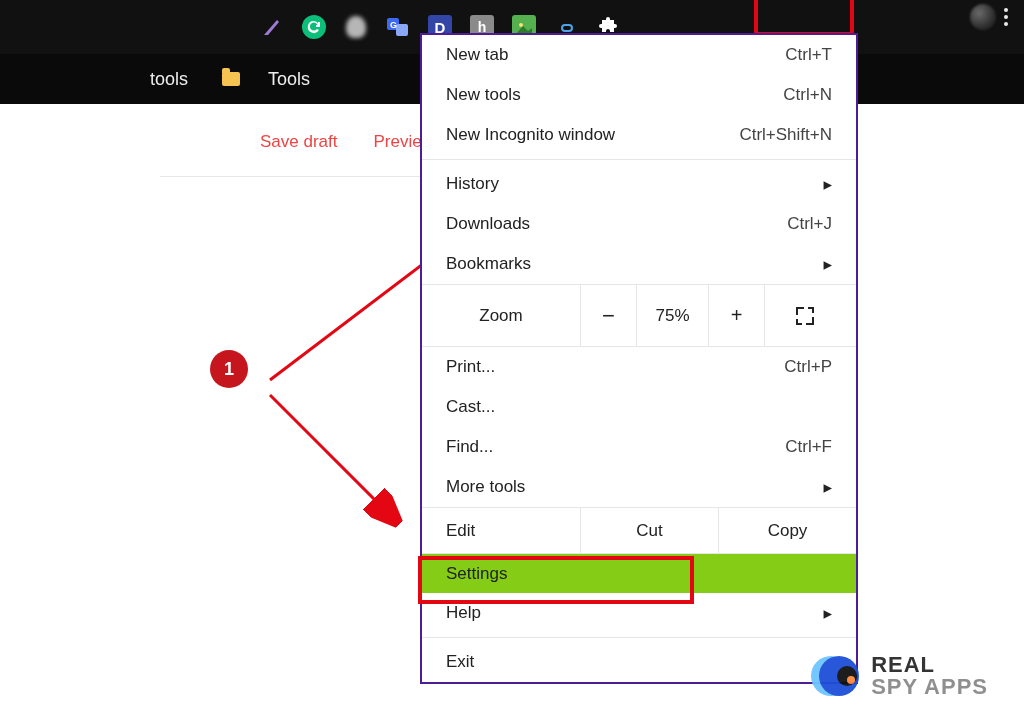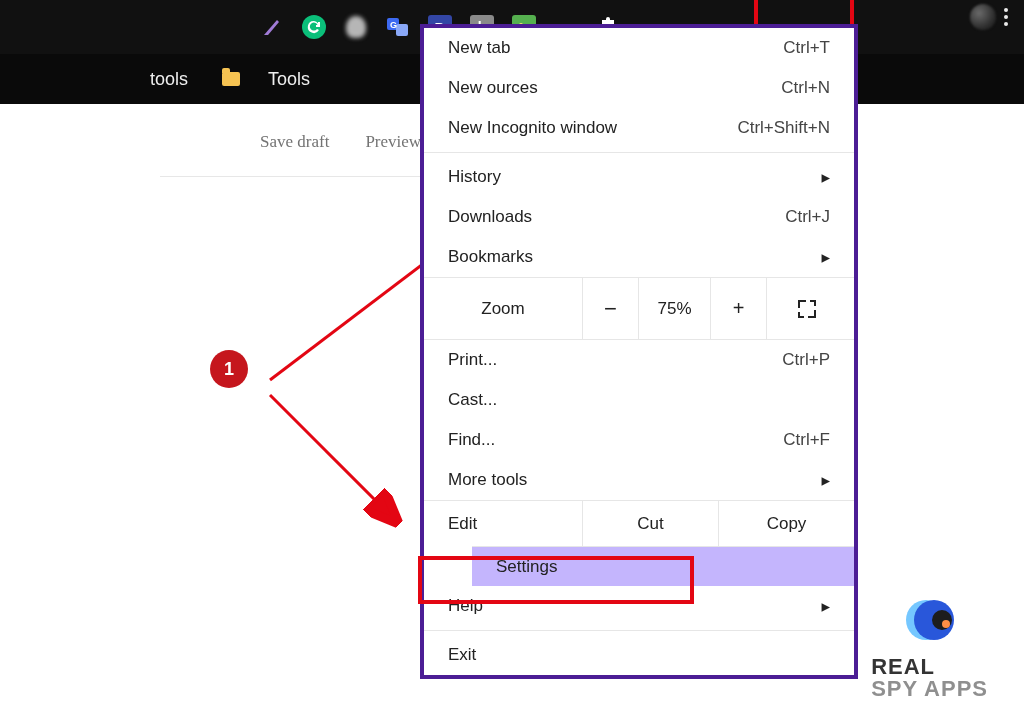--- a/index.html
+++ b/index.html
@@ -69,34 +69,34 @@
     background:#f6c352; border-radius:2px 2px 0 0;
   }
   .page-links {
     position: absolute;
     top: 132px;
     left: 260px;
     display: flex; gap: 36px;
     font-size: 17px;
     color: #1e73be;
   }
-  .page-links a { color: #737373; text-decoration: none; cursor: pointer; font-family: Liberation Serif, serif; }
+  .page-links a { color: #ef4444; text-decoration: none; cursor: pointer; }
   .page-divider {
     position: absolute;
     top: 176px; left: 160px;
     width: 260px; height: 1px;
     background: #e7e7e7;
   }
   
   .menu {
     position: absolute;
-    top: 24px; right: 166px;
+    top: 33px; right: 166px;
     width: 438px;
     background: #fff;
-    border: 4px solid #4c1d95;
+    border: 2px solid #4c1d95;
     font-size: 17px;
     color: #222;
   }
   .menu .item {
     display: flex; align-items: center;
     height: 40px;
     padding: 0 24px;
     justify-content: space-between;
     cursor: default;
   }
@@ -129,21 +129,21 @@
   .menu .edit-row {
     display:flex; height:46px;
     border-top:1px solid #e6e6e6;
   }
   .menu .edit-row .cell {
     display:flex; align-items:center; justify-content:center;
     border-left:1px solid #e6e6e6;
     flex:1;
   }
   .menu .edit-row .cell:first-child { border-left:none; flex:0 0 158px; justify-content:flex-start; padding-left:24px;}
-  .menu .item.highlight { background: #c4b5fd; margin-left: 48px; }
+  .menu .item.highlight { background: #84cc16; }
   .badge-1 {
     position:absolute;
     left:210px; top:350px;
     width:38px; height:38px; border-radius:50%;
     background:#c5161d; color:#fff;
     display:flex; align-items:center; justify-content:center;
     font-weight:700; font-size:18px;
   }
   
   .arrow {
@@ -153,21 +153,20 @@
     fill:none;
     overflow:visible;
   }
   .arrowhead { fill:#e30613; }
   
   .watermark {
     position:absolute;
     right:36px; bottom:24px;
     display:flex; align-items:center; gap:12px;
     opacity:0.95;
-    flex-direction:column;
   }
   .wm-icon { position:relative; width:48px; height:48px; }
   .wm-icon .c1 { position:absolute; top:4px; left:0; width:40px; height:40px; border-radius:50%; background:#6ec5ff; }
   .wm-icon .c2 { position:absolute; top:4px; left:8px; width:40px; height:40px; border-radius:50%; background:#1e4fd9; }
   .wm-icon .c3 { position:absolute; top:14px; left:26px; width:20px; height:20px; border-radius:50%; background:#111; }
   .wm-icon .c4 { position:absolute; top:24px; left:36px; width:8px; height:8px; border-radius:50%; background:#ff8a3d; }
   .wm-text { display:flex; flex-direction:column; line-height:1.0; font-weight:800; letter-spacing:1px; font-family: Arial, sans-serif; }
   .wm-text .l1 { color:#2a2a2a; font-size:22px; }
   .wm-text .l2 { color:#8a8a8a; font-size:22px; }
 </style>
@@ -256,21 +255,21 @@
   <line x1="270" y1="380" x2="684" y2="66" marker-end="url(#ah)"></line>
   <line x1="270" y1="395" x2="395" y2="520" marker-end="url(#ah)"></line>
 </svg>
 
 <div class="menu">
   <div class="item">
     <span>New tab</span>
       <span class="shortcut">Ctrl+T</span>
   </div>
   <div class="item">
-    <span>New ources</span>
+    <span>New tools</span>
       <span class="shortcut">Ctrl+N</span>
   </div>
   <div class="item">
     <span>New Incognito window</span>
       <span class="shortcut">Ctrl+Shift+N</span>
   </div>
   <div class="sep"></div>
   <div class="item">
     <span>History</span>
       <span class="chev">▸</span>

